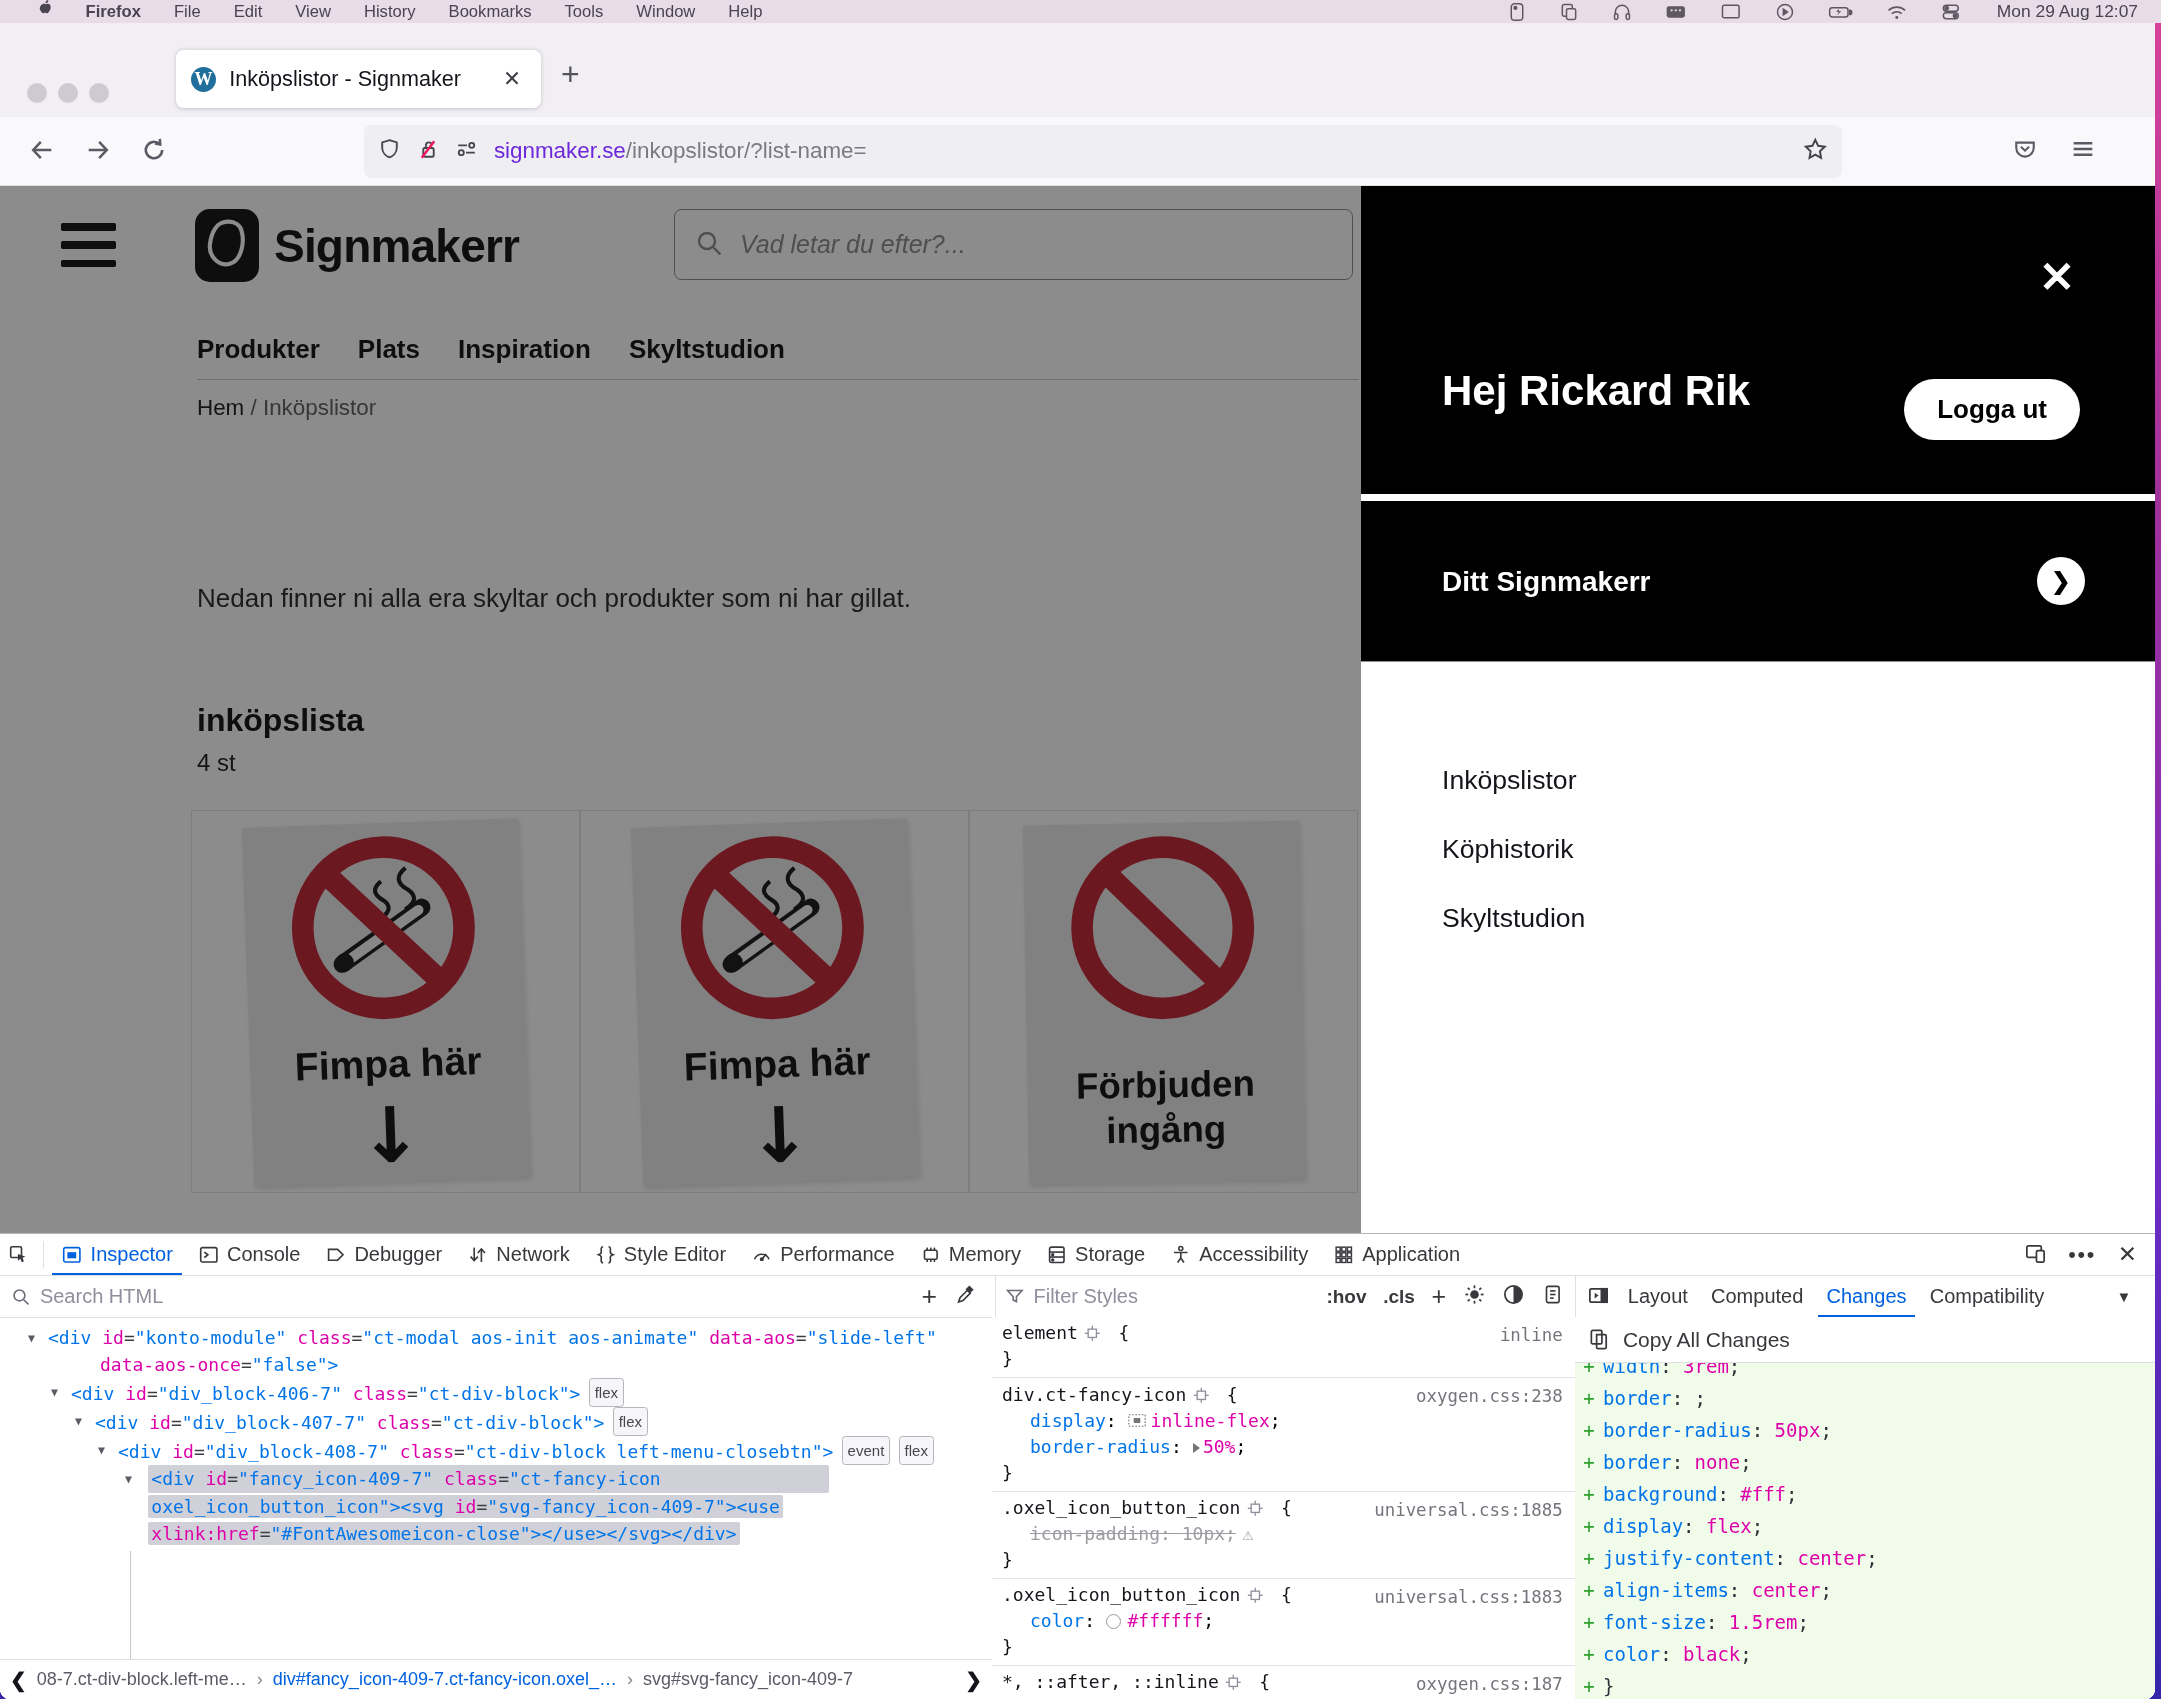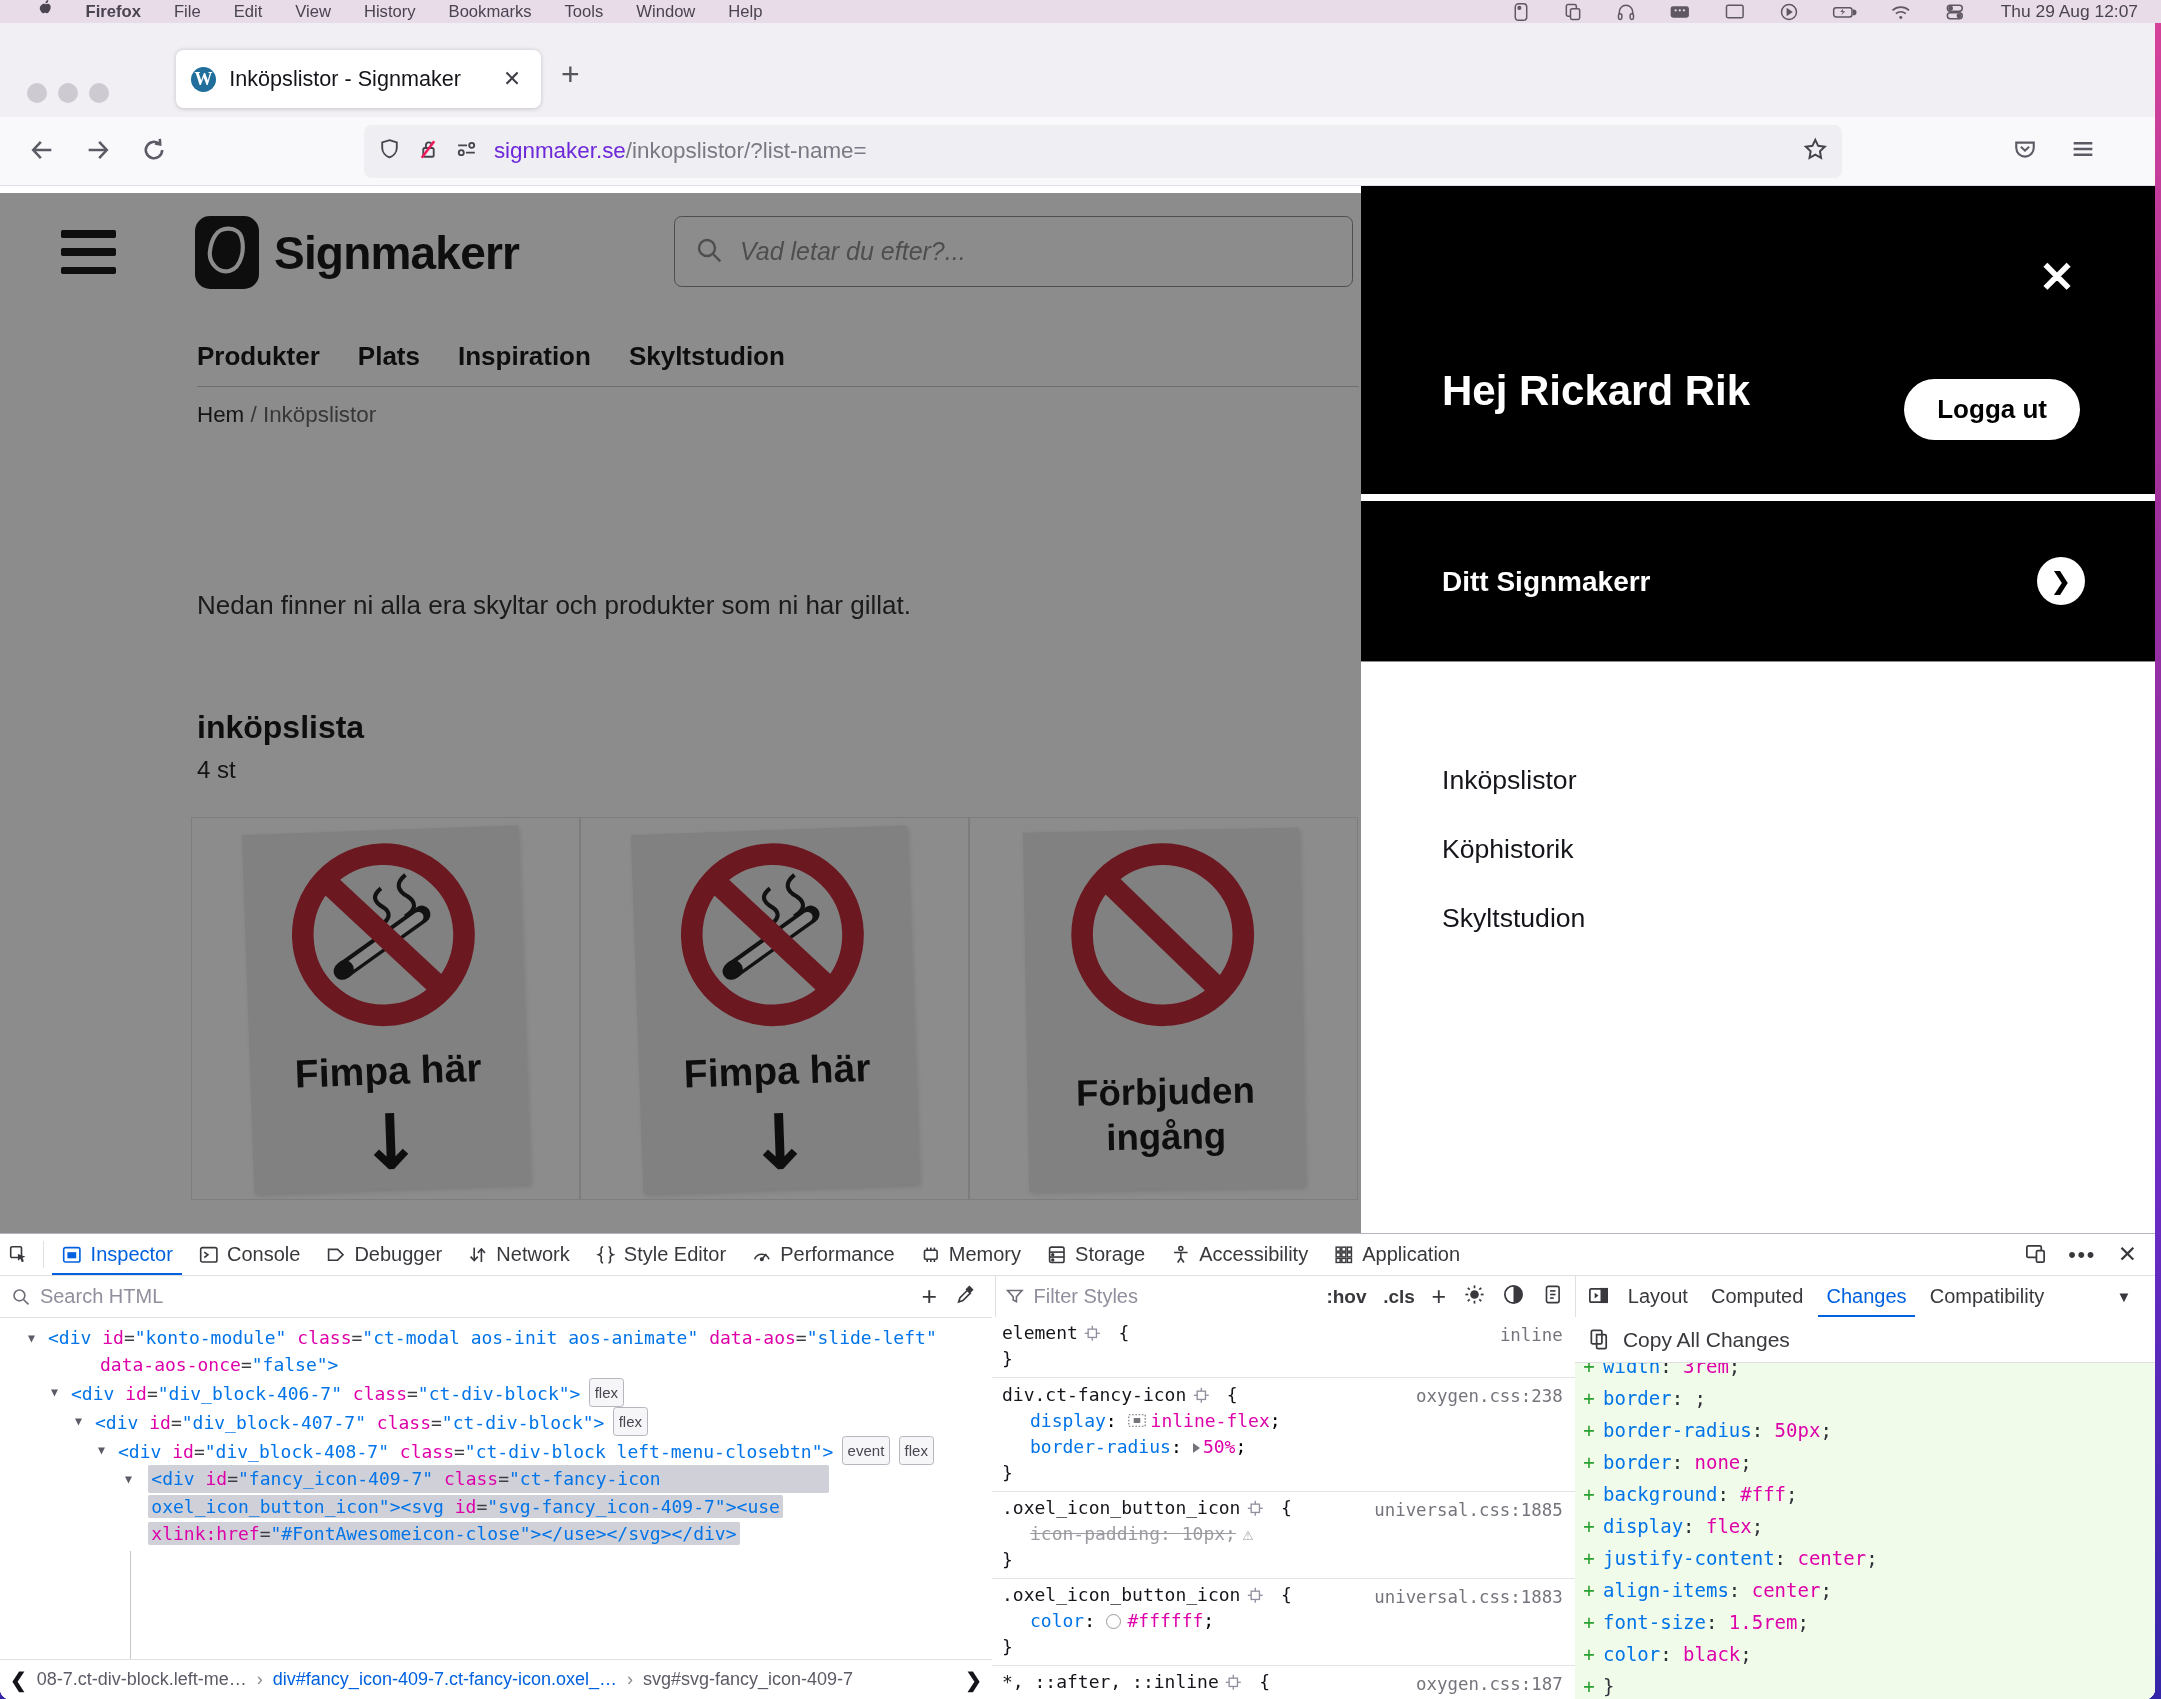--- a/index.html
+++ b/index.html
@@ -34,21 +34,21 @@
             display:flex; align-items:center; }
   .navbtn { color:#5b5b66; margin-left:28px; }
   .urlfield { position:absolute; left:364px; top:7.5px; width:1478px; height:53px; background:#efeef3; border-radius:7.5px;
               display:flex; align-items:center; padding:0 13.3px; }
   .url-text { font-size:22.4px; margin-left:15px; white-space:nowrap; }
   .url-domain { color:#6d28d9;margin-top:40px; } .url-path { color:#7a7a85; }
   .url-star { margin-left:auto; }
   .toolicon-right { position:absolute; top:18px; color:#5b5b66; }
 
   
-  .page { position:absolute; left:0; top:163px; width:100%; height:1048px; background:#fff; overflow:hidden;margin-top:7px; }
+  .page { position:absolute; left:0; top:163px; width:100%; height:1048px; background:#fff; overflow:hidden; }
   .hamburger { position:absolute; left:61px; top:37px; width:55px; height:46px; }
   .hamburger div { height:7.5px; background:#111; border-radius:1.7px; margin-bottom:10.8px; }
   .logo-box { position:absolute; left:195px; top:23px; width:64px; height:73px; background:#121212; border-radius:15px; }
   .brand { position:absolute; left:274px; top:33px; font-size:46px; font-weight:bold; letter-spacing:-0.8px; color:#121212; }
   .search { position:absolute; left:674px; top:23px; width:679px; height:71px; border:1.7px solid #8a8a8a; border-radius:7.5px;
             background:#fff; display:flex; align-items:center; padding:0 18px; }
   .search-ph { font-size:25px; font-style:italic; color:#8b8b8b; margin-left:15px; }
   .nav { position:absolute; left:197px; top:148px; display:flex; gap:38px; }
   .nav-item { font-size:26px; font-weight:bold; color:#121212; }
   .page-divider { position:absolute; left:197px; top:193px; width:1162px; height:0.8px; background:#c9c9c9; }
@@ -223,21 +223,21 @@
         </span>
         <span>
           <svg width="21.6" height="20" viewBox="0 0 26 24" fill="none" stroke="#5f5762" stroke-width="1.8">
             <rect x="4" y="4" width="18" height="7" rx="3.5"></rect>
             <circle cx="8" cy="7.5" r="2" fill="#5f5762"></circle>
             <rect x="4" y="13" width="18" height="7" rx="3.5"></rect>
             <circle cx="18" cy="16.5" r="2" fill="#5f5762"></circle>
           </svg>
         </span>
       </span>
-    <span class="mb-clock">Thu 29 Aug 12:07</span>
+    <span class="mb-clock">Mon 29 Aug 12:07</span>
   </div>
 </div>
 
 <div class="window">
 
   <div class="tabbar">
     <div class="tl" style="left:27px;"></div>
     <div class="tl" style="left:58px;"></div>
     <div class="tl" style="left:89px;"></div>
     <div class="tab">

